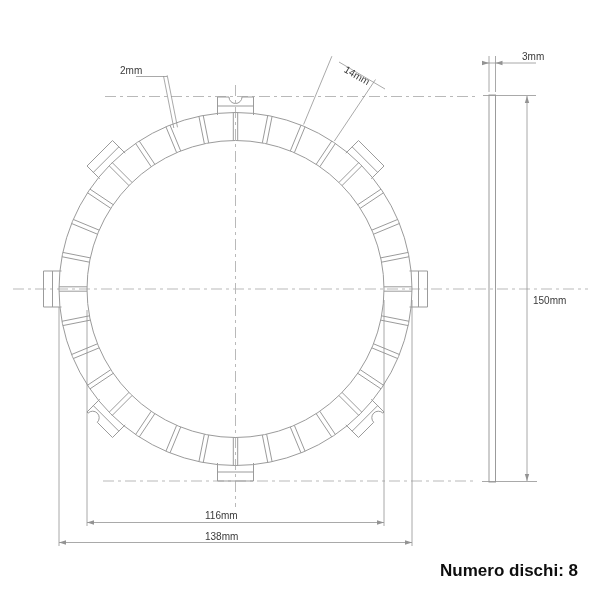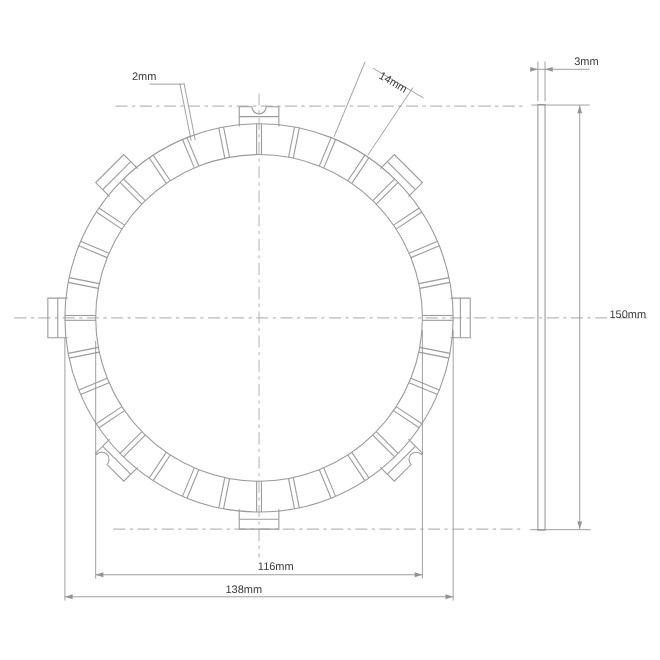--- a/index.html
+++ b/index.html
@@ -3,22 +3,22 @@
 <meta charset="utf-8">
 <style>
   html,body{margin:0;padding:0;background:#ffffff;}
   #page{position:relative;width:600px;height:600px;background:#ffffff;overflow:hidden;
         font-family:"Liberation Sans",sans-serif;}
   #cad{position:absolute;left:0;top:0;}
   .lbl{position:absolute;font-size:10px;line-height:11px;color:#3a3a3a;white-space:nowrap;}
   #l2   {left:120px;top:65px;}
   #l14  {left:334px;top:70px;width:46px;text-align:center;transform:rotate(30deg);}
   #l3   {left:500px;top:51px;margin-left:22px;}
-  #l150 {left:533px;top:281px;margin-left:21px;}
-  #l116 {left:205px;top:510px;width:62px;text-align:right;}
+  #l150 {left:533px;top:295px;}
+  #l116 {left:205px;top:510px;width:62px;text-align:left;}
   #l138 {left:205px;top:531px;width:62px;text-align:left;}
   #note {position:absolute;right:22px;top:561px;font-size:17px;font-weight:bold;color:#0e0e0e;}
 </style>
 </head>
 <body>
 
 <div id="page">
   <svg id="cad" width="600" height="600" viewBox="0 0 600 600">
       <g stroke="#b9b9b9" stroke-width="1" fill="none" stroke-dasharray="11 4 3 4">
         <line x1="13" y1="289" x2="588" y2="289"></line>
@@ -144,13 +144,14 @@
         <polygon points="495.5,63 502.5,60.8 502.5,65.2"></polygon>
       </g>
     </svg>
 
   <div class="lbl" id="l2">2mm</div>
   <div class="lbl" id="l14">14mm</div>
   <div class="lbl" id="l3">3mm</div>
   <div class="lbl" id="l150">150mm</div>
   <div class="lbl" id="l116">116mm</div>
   <div class="lbl" id="l138">138mm</div>
+  <div id="note">Numero dischi: 8</div>
 </div>
 
 </body></html>

